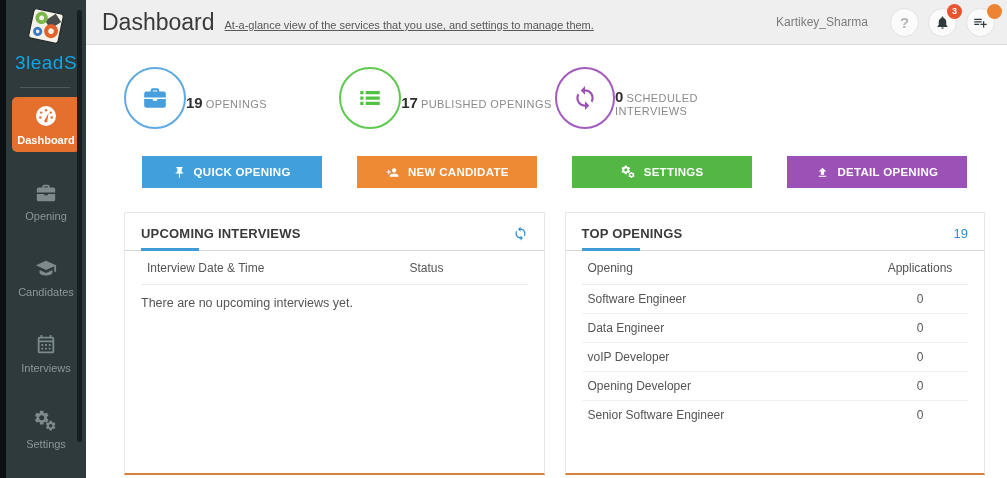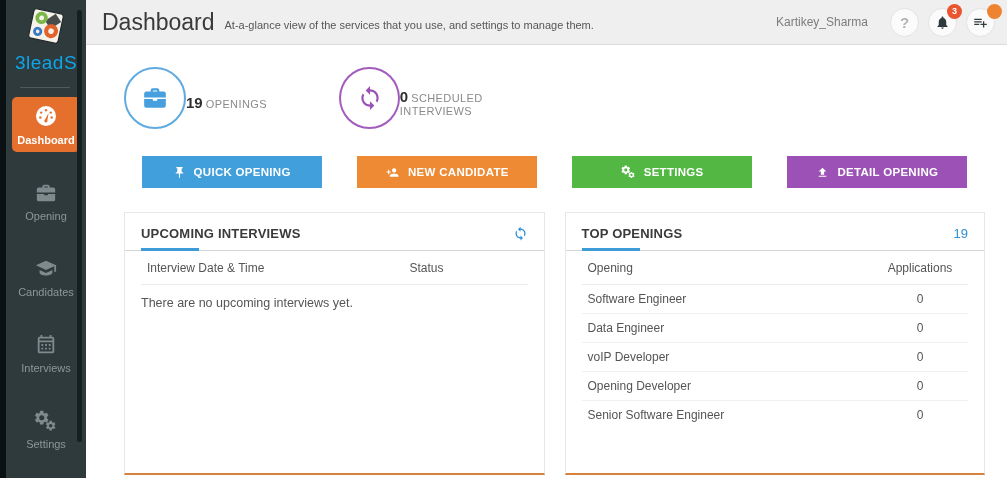--- a/index.html
+++ b/index.html
@@ -21,21 +21,21 @@
   .nav-item .ni-icon svg { fill:#7e8a8c; }
   .nav-item .ni-label { display:block; font-size:11px; color:#8d9799; margin-top:2px; }
   .nav-item.active { background:#e5702e; }
   .nav-item.active .ni-label { color:#fff; font-weight:bold; }
 
   
   .main { flex:1; display:flex; flex-direction:column; }
   .header { height:45px; background:#efeff0; border-bottom:1px solid #dcdcdc;
             display:flex; align-items:center; padding:0 12px 0 16px; flex-shrink:0; }
   .title { font-size:23px; color:#3a3a3a; }
-  .subtitle { font-size:11px; color:#575757; margin-left:10px; margin-top:6px; margin-right:auto; }
+  .subtitle { font-size:11px; color:#575757; margin-left:10px; margin-top:6px; margin-right:auto;text-decoration:underline; }
   .username { font-size:12px; color:#7c7c7c; margin-right:13px; }
   .hicon { position:relative; width:29px; height:29px; border-radius:50%; background:#fbfbfb;
            border:1px solid #e2e2e2; display:flex; align-items:center; justify-content:center;
            margin-left:9px; cursor:pointer; flex-shrink:0; }
   .hicon svg { fill:#2e3a3c; }
   .q-glyph { color:#b4b4b4; font-size:15px; font-weight:bold; }
   .badge { position:absolute; top:-5px; right:-6px; min-width:15px; height:15px; border-radius:50%;
            background:#e8552f; color:#fff; font-size:9px; font-weight:bold;
            display:flex; align-items:center; justify-content:center; }
   .badge.clip { right:-8px; background:#ee8432; width:15px; }
@@ -206,20 +206,30 @@
             <svg width="26" height="26" viewBox="0 0 24 24">
               <path d="M10 3h4a2 2 0 0 1 2 2v1h4a2 2 0 0 1 2 2v3.5H2V8a2 2 0 0 1 2-2h4V5a2 2 0 0 1 2-2zm0 3h4V5h-4v1zM2 13h8v1.5h4V13h8v6a2 2 0 0 1-2 2H4a2 2 0 0 1-2-2v-6z"></path>
             </svg>
           </div>
           <div class="stat-caption">
             <span class="stat-value">19</span><span>OPENINGS</span>
           </div>
         </div>
 
 
+        <div class="stat">
+          <div class="stat-circle c-green">
+            <svg width="26" height="26" viewBox="0 0 24 24">
+              <path d="M3 5.5h3v3H3zM8 5.5h13v3H8zM3 10.5h3v3H3zM8 10.5h13v3H8zM3 15.5h3v3H3zM8 15.5h13v3H8z"></path>
+            </svg>
+          </div>
+          <div class="stat-caption">
+            <span class="stat-value">17</span><span>PUBLISHED OPENINGS</span>
+          </div>
+        </div>
 
         <div class="stat">
           <div class="stat-circle c-purple">
             <svg width="26" height="26" viewBox="0 0 24 24">
               <path d="M12 4V1L8 5l4 4V6c3.31 0 6 2.69 6 6 0 1.01-.25 1.97-.7 2.8l1.46 1.46A7.93 7.93 0 0 0 20 12c0-4.42-3.58-8-8-8zm0 14c-3.31 0-6-2.69-6-6 0-1.01.25-1.97.7-2.8L5.24 7.74A7.93 7.93 0 0 0 4 12c0 4.42 3.58 8 8 8v3l4-4-4-4v3z"></path>
             </svg>
           </div>
           <div class="stat-caption">
             <span class="stat-value">0</span><span>SCHEDULED INTERVIEWS</span>
           </div>

